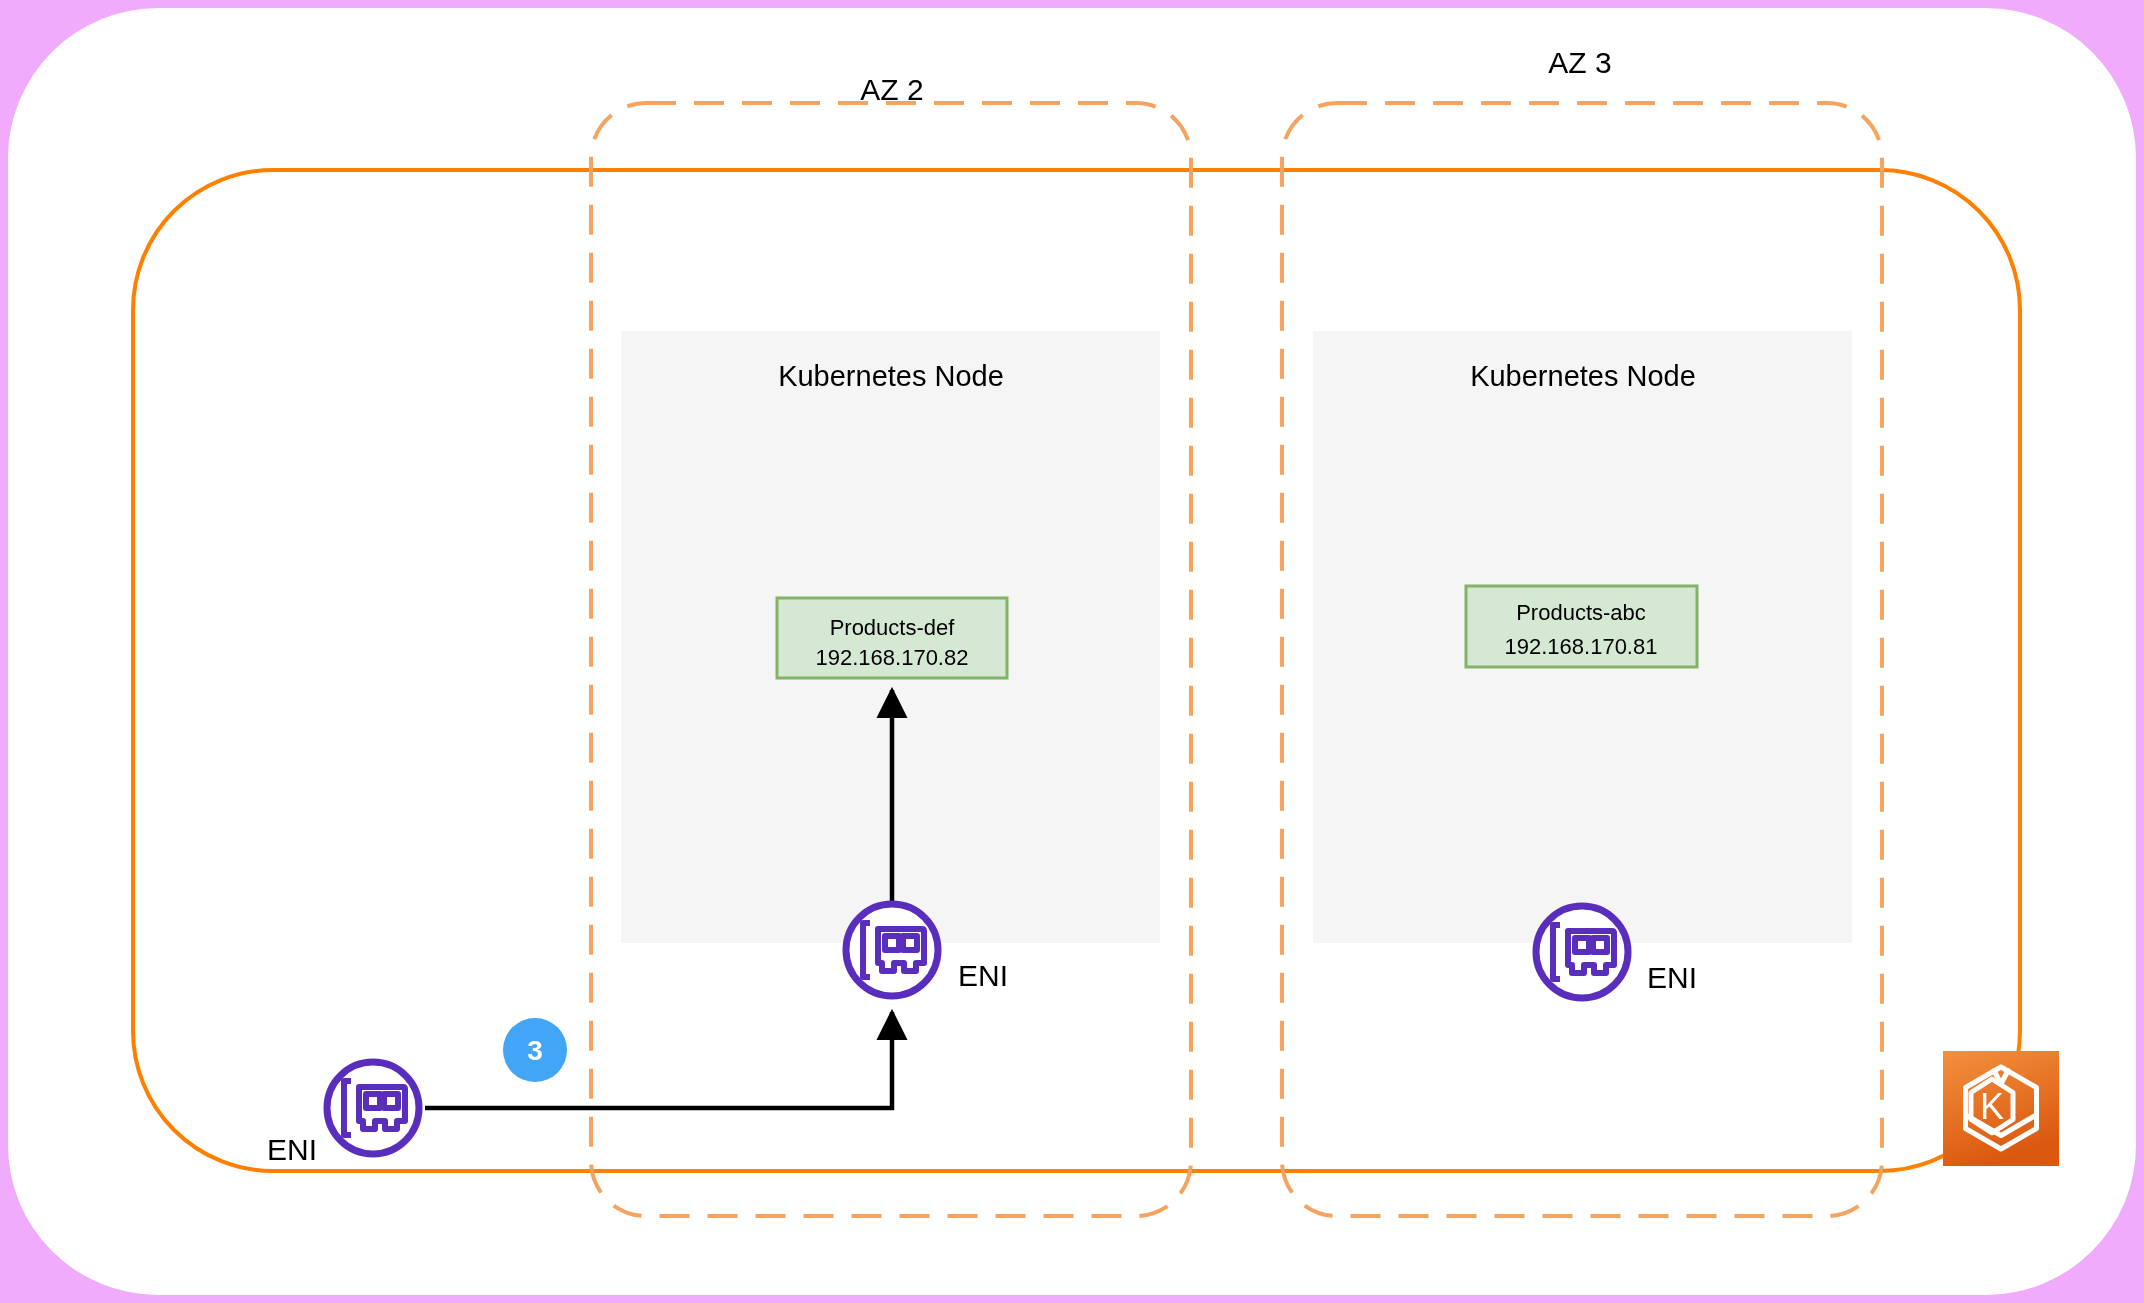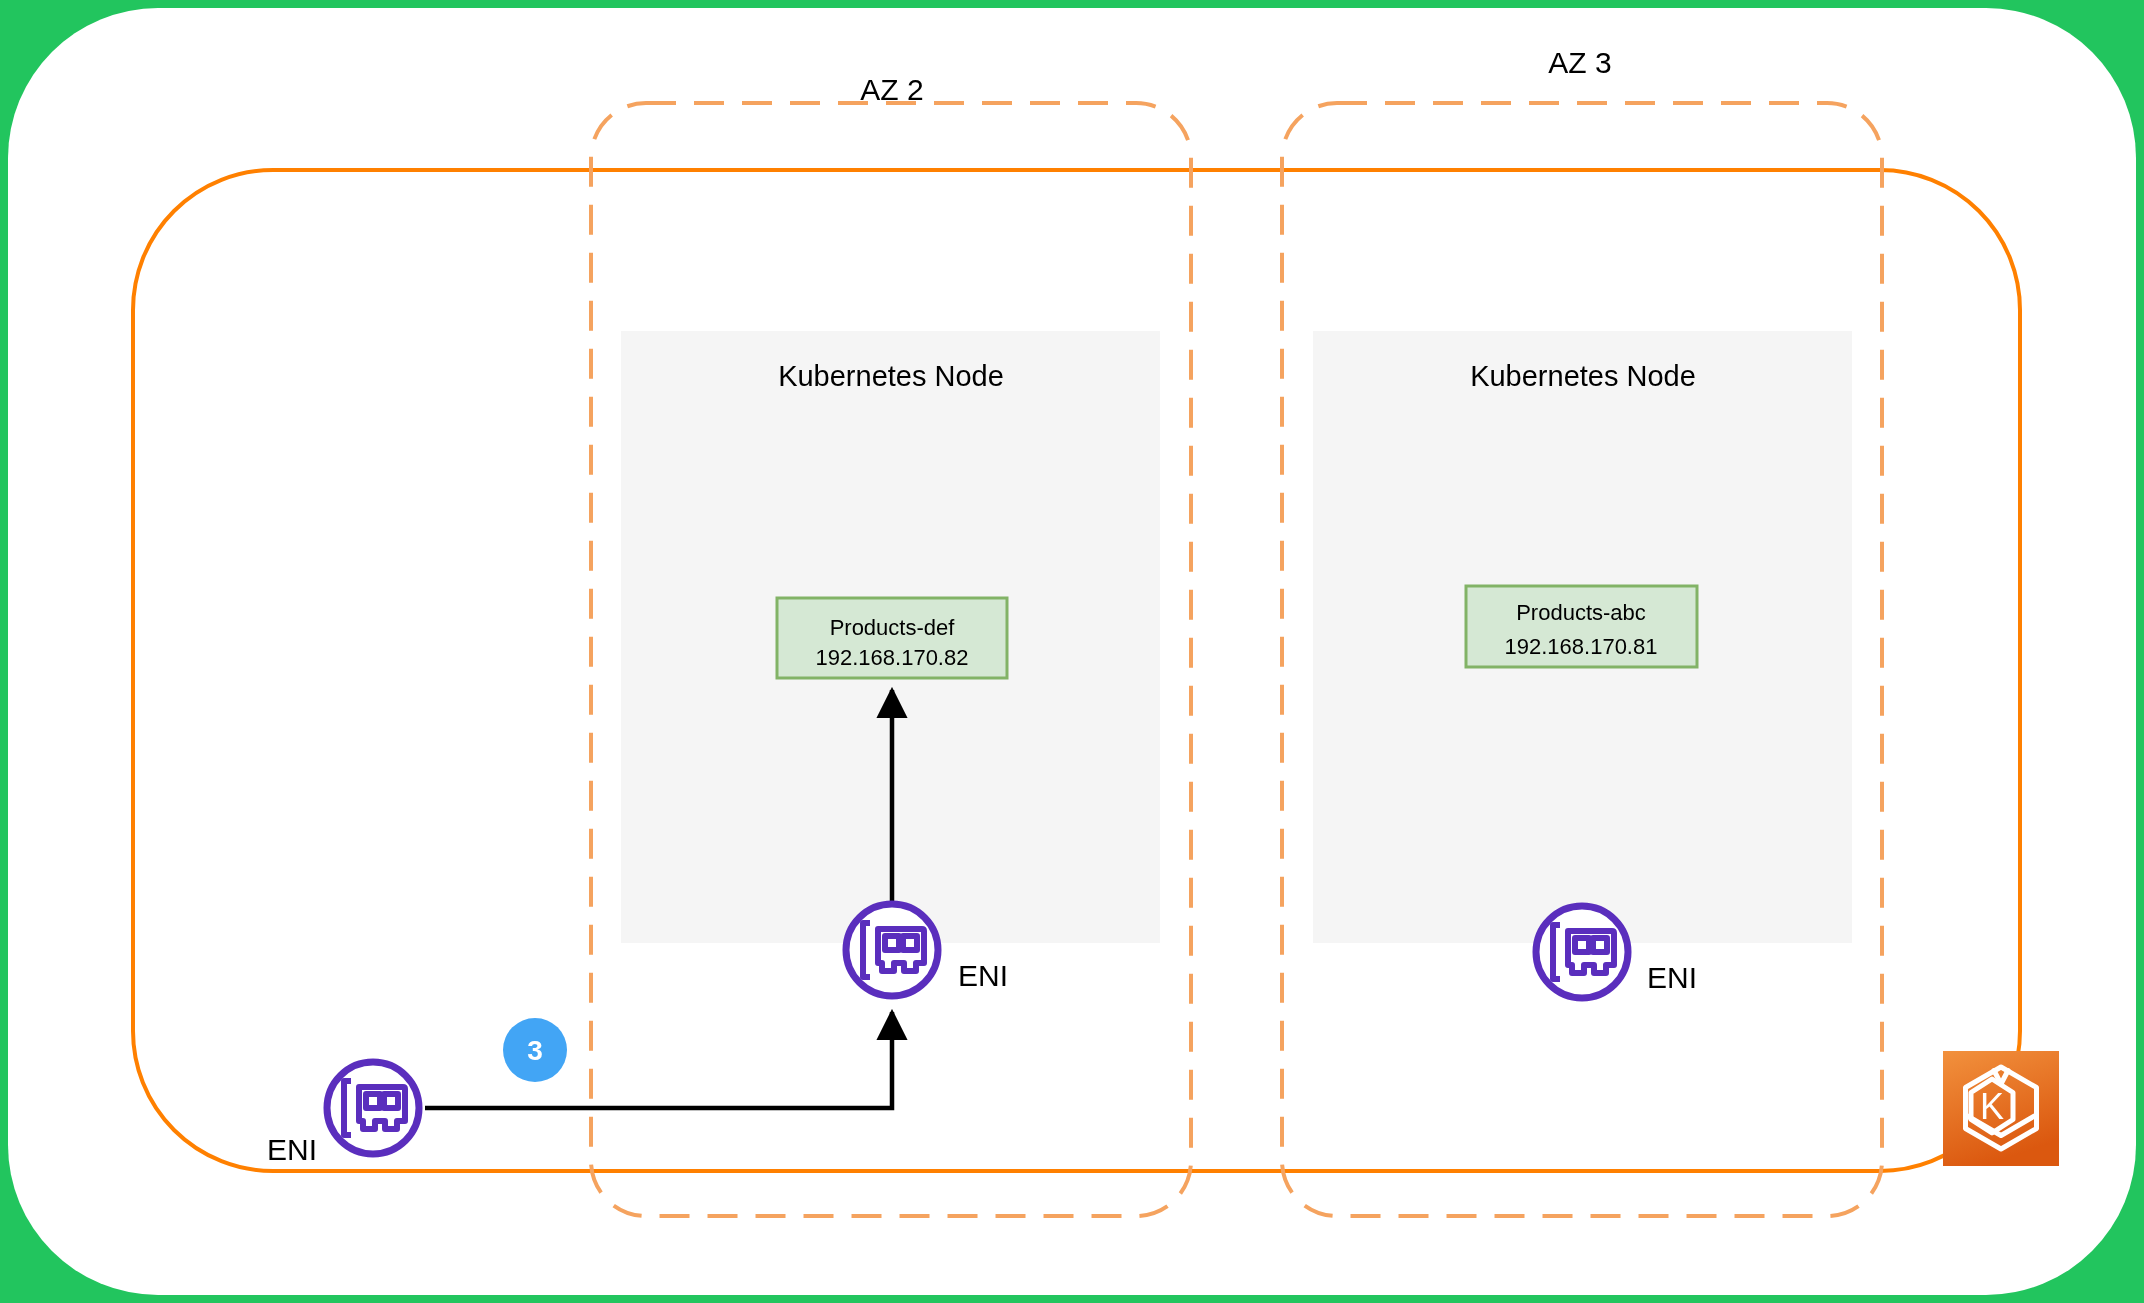--- a/index.html
+++ b/index.html
@@ -4,21 +4,21 @@
 <style>
   html, body {
     margin: 0;
     padding: 0;
     background: #000000;
   }
   .stage {
     position: relative;
     width: 2144px;
     height: 1303px;
-    background: #22c55e;
+    background: #f0abfc;
     overflow: hidden;
   }
   svg { display: block; }
   text {
     font-family: "Liberation Sans", sans-serif;
     fill: #000000;
   }
   .card { fill: #ffffff; }
   .vpc  { fill: none; stroke: #FF8000; stroke-width: 4; }
   .az   { fill: none; stroke: #F5A35F; stroke-width: 4; stroke-dasharray: 30 18; }

